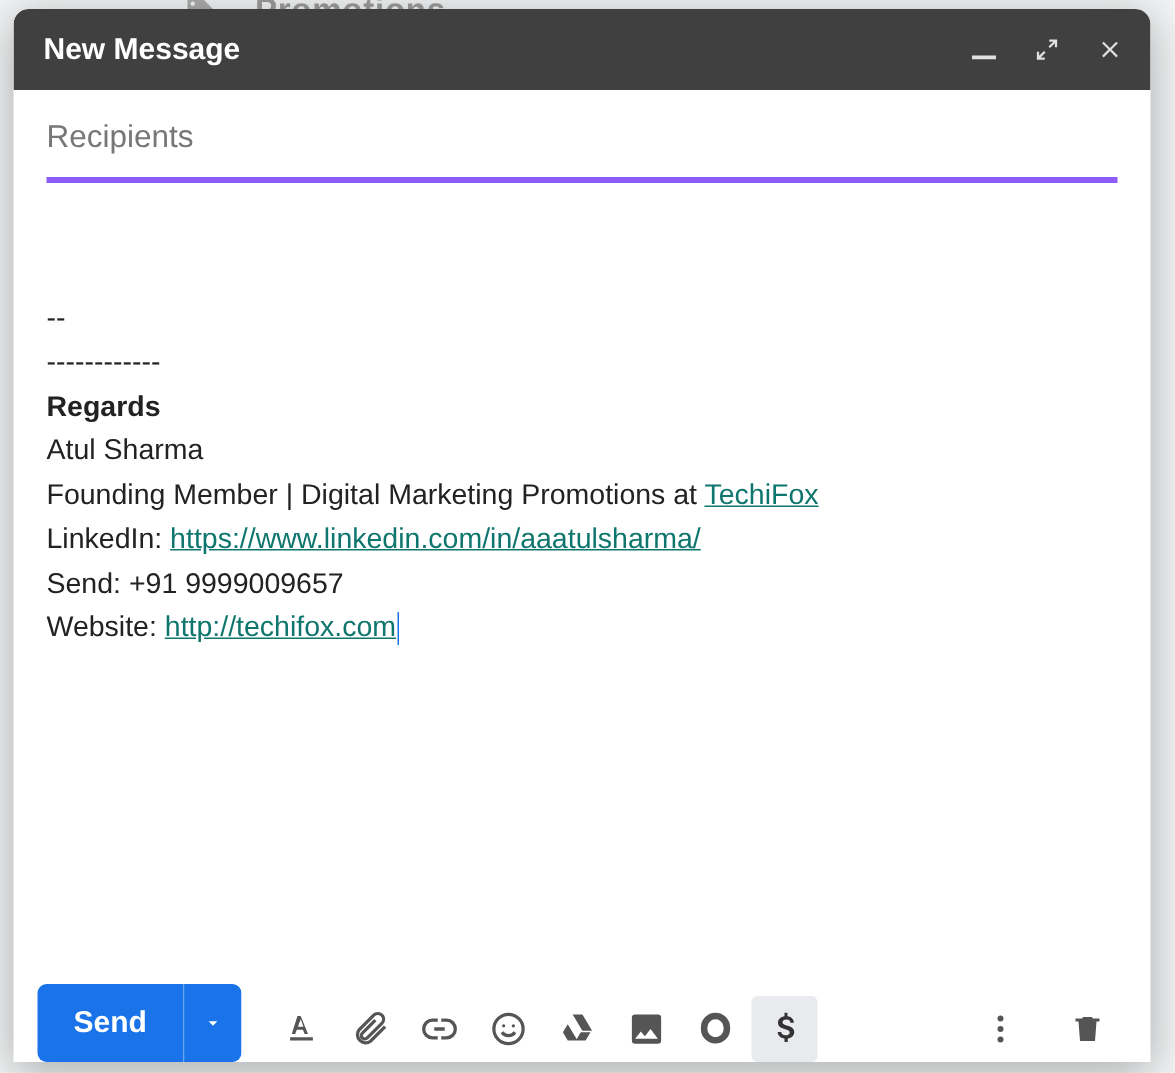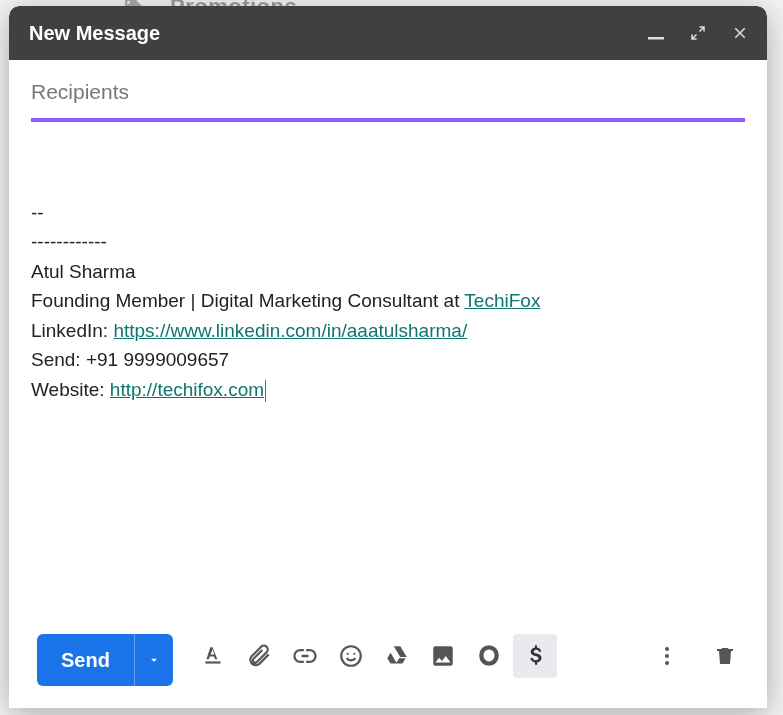--- a/index.html
+++ b/index.html
@@ -81,22 +81,22 @@
     width: 1px;
     height: 22px;
     background: #1a73e8;
     vertical-align: middle;
     margin-left: 1px;
   }
 
   .bottom-bar {
     height: 74px;
     display: flex;
-    align-items: flex-start;
-    padding: 0 20px 0 28px;
+    align-items: flex-end;
+    padding: 0 20px 0 16px;
   }
   .send-group {
     display: flex;
     height: 52px;
     margin-right: 18px;
   }
   .send-btn {
     background: #1a73e8;
     color: #fff;
     border: none;
@@ -196,23 +196,24 @@
 
   <div class="fields">
     <div class="field-row">
       <span class="field-placeholder">Recipients</span>
     </div>
   </div>
 
   <div class="body-area">
     <div class="sig-sep1">--</div>
     <div>------------</div>
+    <div class="sig-bold">Regards</div>
     <div>Atul Sharma</div>
     <div>
-      <span>Founding Member | Digital Marketing Consultant at </span><a href="#" class="link">TechiFox</a>
+      <span>Founding Member | Digital Marketing Promotions at </span><a href="#" class="link">TechiFox</a>
     </div>
     <div>
       <span>LinkedIn: </span><a href="#" class="link">https://www.linkedin.com/in/aaatulsharma/</a>
     </div>
     <div>
       <span>Send:  </span><span>+91 9999009657</span>
     </div>
     <div>
       <span>Website: </span><a href="#" class="link">http://techifox.com</a><span class="cursor"></span>
     </div>

